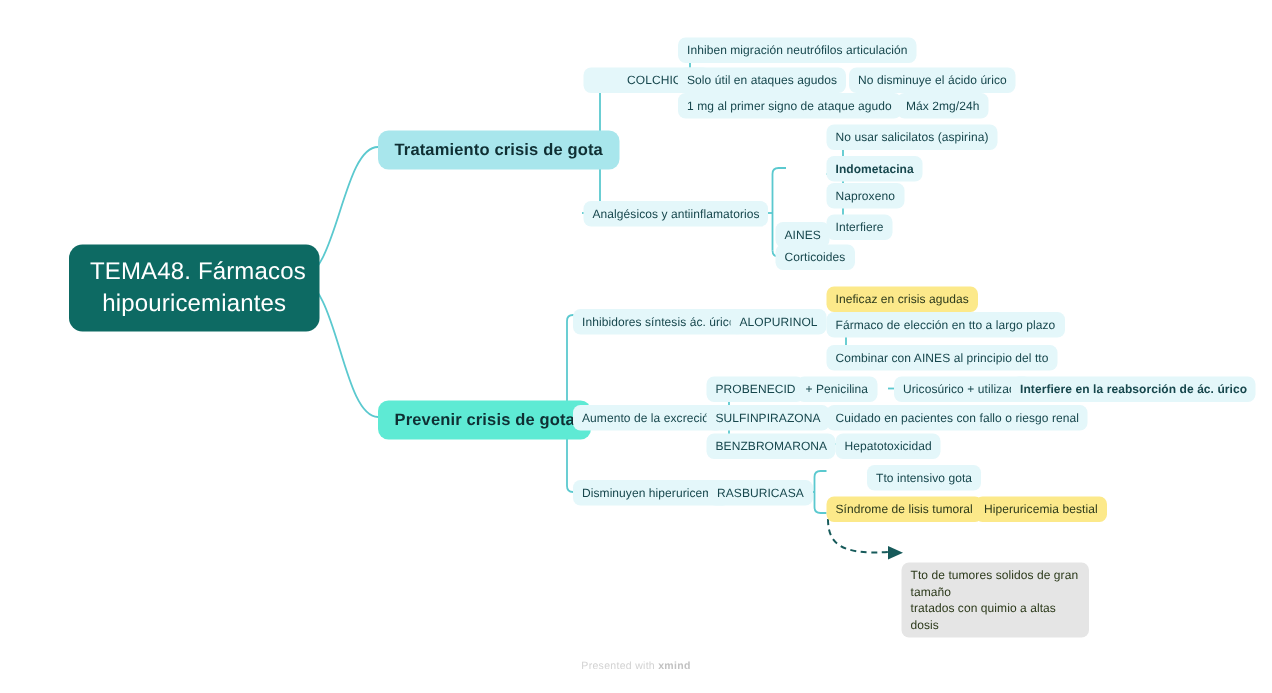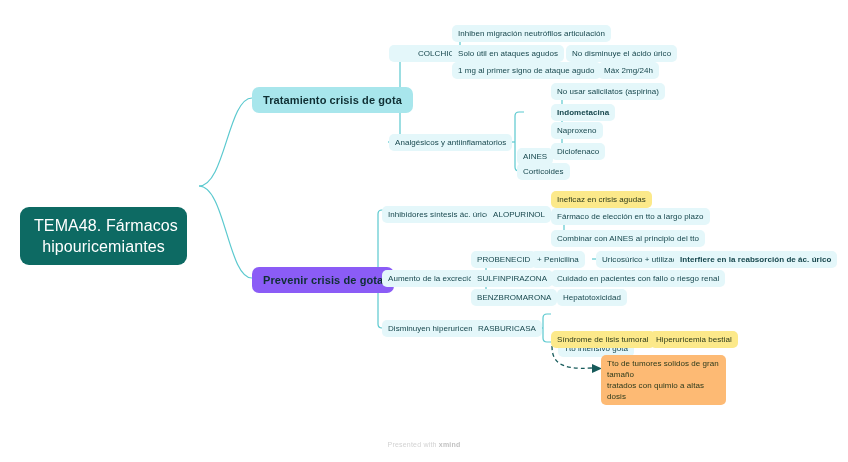--- a/index.html
+++ b/index.html
@@ -18,30 +18,30 @@
     background:#0d6a63;color:#ffffff;border-radius:9px;
     font-size:16px;line-height:21px;text-align:center;
     padding:8px 14px;letter-spacing:.1px;
   }
   
   .n-l1{
     border-radius:7px;font-size:11px;line-height:14px;
     padding:6px 11px;font-weight:bold;color:#0f2f33;letter-spacing:.1px;text-align:center;
   }
   .n-l1.a{background:#a8e6ec;}
-  .n-l1.b{background:#8b5cf6;}
+  .n-l1.b{background:#5eead4;}
   
   .chip{
     background:#e4f7fa;border-radius:5px;color:#17474d;
     font-size:8px;line-height:11px;padding:3px 6px;letter-spacing:.05px;
   }
   .chip.bold{font-weight:bold;}
   
   .chip.hl{background:#fce98a;color:#2c3a1b;}
-  .chip.hl2{background:#fdba74;color:#2c3a1b;}
+  .chip.hl2{background:#e5e5e5;color:#2c3a1b;margin-top:20px;}
   .chip.two{white-space:normal;line-height:11px;}
 
   .footer{
     position:absolute;left:0;top:441px;width:848px;text-align:center;
     font-size:7px;color:#d2d2d2;letter-spacing:.2px;
   }
   .footer b{color:#c2c2c2;}
 </style>
 </head>
 <body>
@@ -99,21 +99,21 @@
       <path d="M543,318 q0,-4 4,-4 L551,314 M543,338 q0,4 4,4 L551,342"></path>
       <path d="M640,338 L652,338"></path>
     </g>
 
     <g fill="none" stroke="#165a5a" stroke-width="1.3" stroke-dasharray="4,3">
       <path d="M552,346 C552,362 560,370 592,368"></path>
     </g>
     <polygon points="592,364 602,368.5 592,373" fill="#165a5a"></polygon>
   </svg>
 
-  <div class="node n-root" style="left:20px;top:163px;width:167px;margin-top:44px;">
+  <div class="node n-root" style="left:46px;top:163px;width:167px;">
     <div>TEMA48. Fármacos</div>
     <div>hipouricemiantes</div>
   </div>
 
   <div class="node n-l1 a" style="left:252px;top:87px;">Tratamiento crisis de gota</div>
 
   <div class="node n-l1 b" style="left:252px;top:267px;">Prevenir crisis de gota</div>
 
   <div class="node chip" style="left:389px;top:45px;padding-left:29px;">COLCHICINA</div>
 
@@ -130,21 +130,21 @@
   <div class="node chip" style="left:389px;top:134px;">Analgésicos y antiinflamatorios</div>
 
   <div class="node chip" style="left:517px;top:108px;margin-top:40px;">AINES</div>
 
   <div class="node chip" style="left:551px;top:83px;">No usar salicilatos (aspirina)</div>
 
   <div class="node chip bold" style="left:551px;top:104px;">Indometacina</div>
 
   <div class="node chip" style="left:551px;top:122px;">Naproxeno</div>
 
-  <div class="node chip" style="left:551px;top:143px;">Diclofenaco</div>
+  <div class="node chip" style="left:551px;top:143px;">Interfiere</div>
 
   <div class="node chip" style="left:517px;top:163px;">Corticoides</div>
 
   <div class="node chip" style="left:382px;top:206px;">Inhibidores síntesis ác. úrico</div>
 
   <div class="node chip" style="left:487px;top:206px;">ALOPURINOL</div>
 
   <div class="node chip hl" style="left:551px;top:191px;">Ineficaz en crisis agudas</div>
 
   <div class="node chip" style="left:551px;top:230px;">Combinar con AINES al principio del tto</div>
@@ -166,21 +166,21 @@
   <div class="node chip" style="left:551px;top:270px;">Cuidado en pacientes con fallo o riesgo renal</div>
 
   <div class="node chip" style="left:471px;top:289px;">BENZBROMARONA</div>
 
   <div class="node chip" style="left:557px;top:289px;">Hepatotoxicidad</div>
 
   <div class="node chip" style="left:382px;top:320px;">Disminuyen hiperuricemia</div>
 
   <div class="node chip" style="left:472px;top:320px;">RASBURICASA</div>
 
-  <div class="node chip" style="left:558px;top:310px;margin-top:30px;">Tto intensivo gota</div>
+  <div class="node chip" style="left:578px;top:310px;">Tto intensivo gota</div>
 
   <div class="node chip hl" style="left:551px;top:331px;">Síndrome de lisis tumoral</div>
 
   <div class="node chip hl" style="left:650px;top:331px;">Hiperuricemia bestial</div>
 
   <div class="node chip hl2 two" style="left:601px;top:355px;width:125px;">
     <div>Tto de tumores solidos de gran tamaño</div>
     <div>tratados con quimio a altas dosis</div>
   </div>
 

